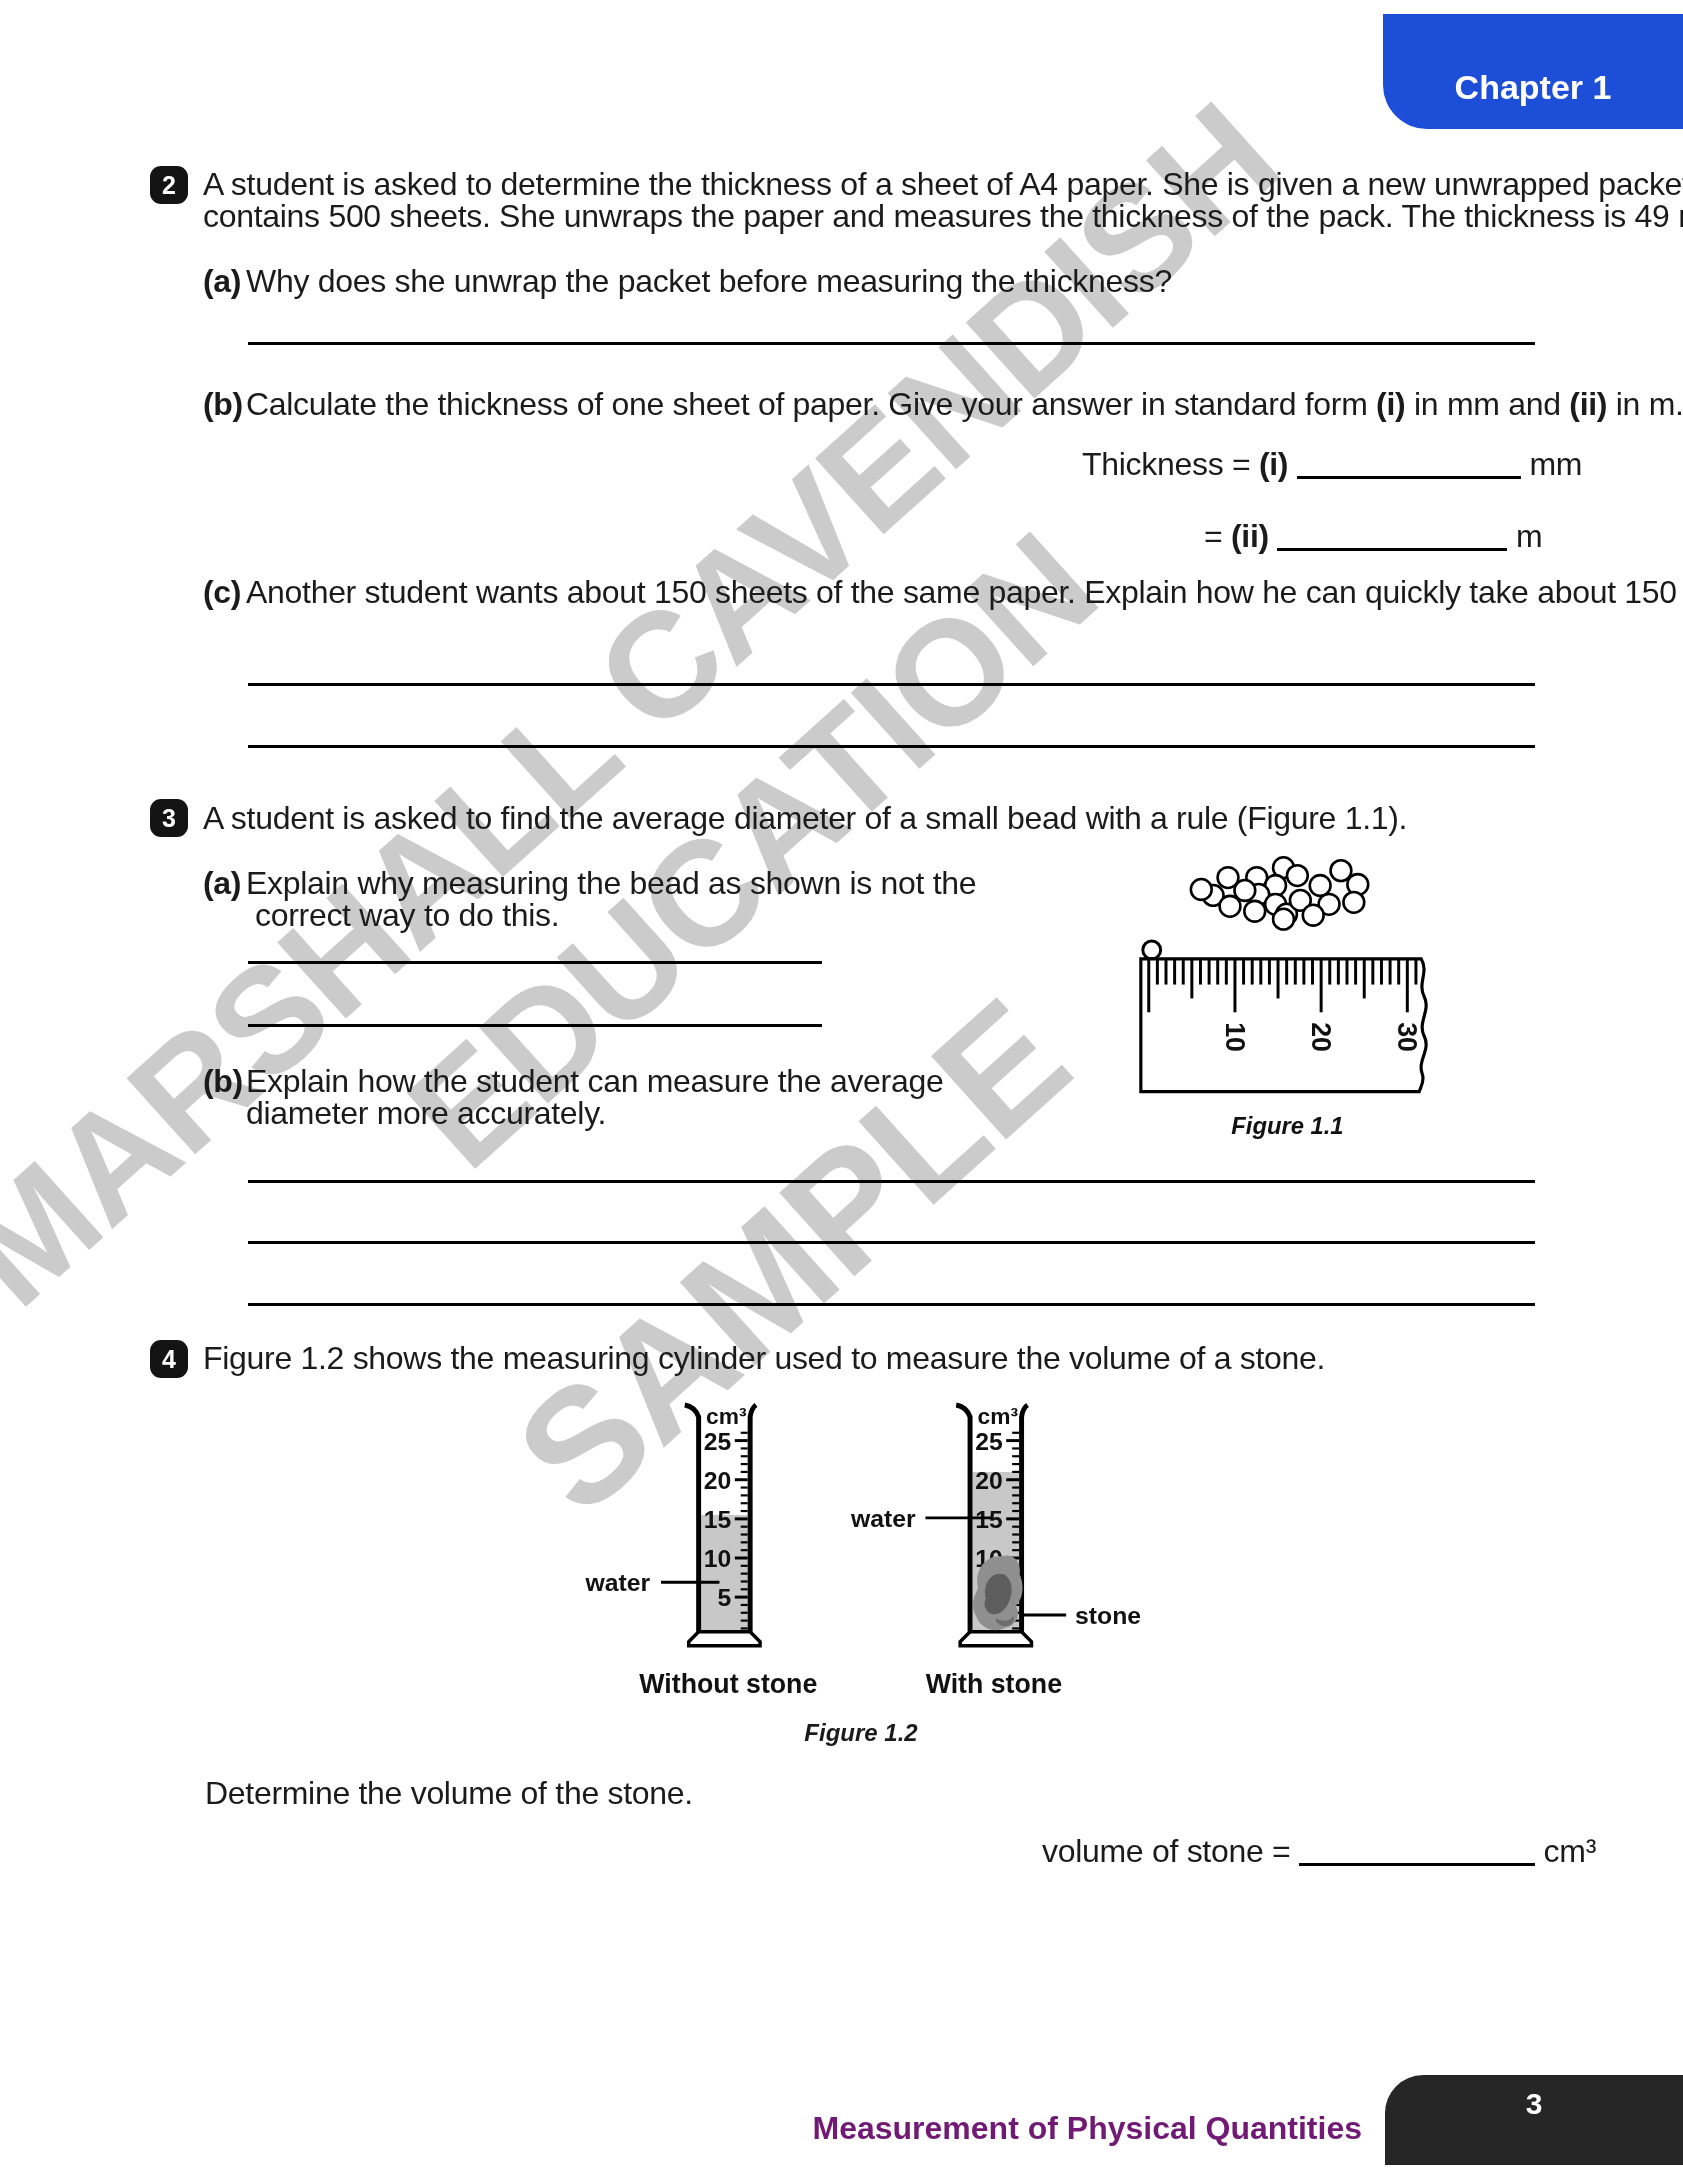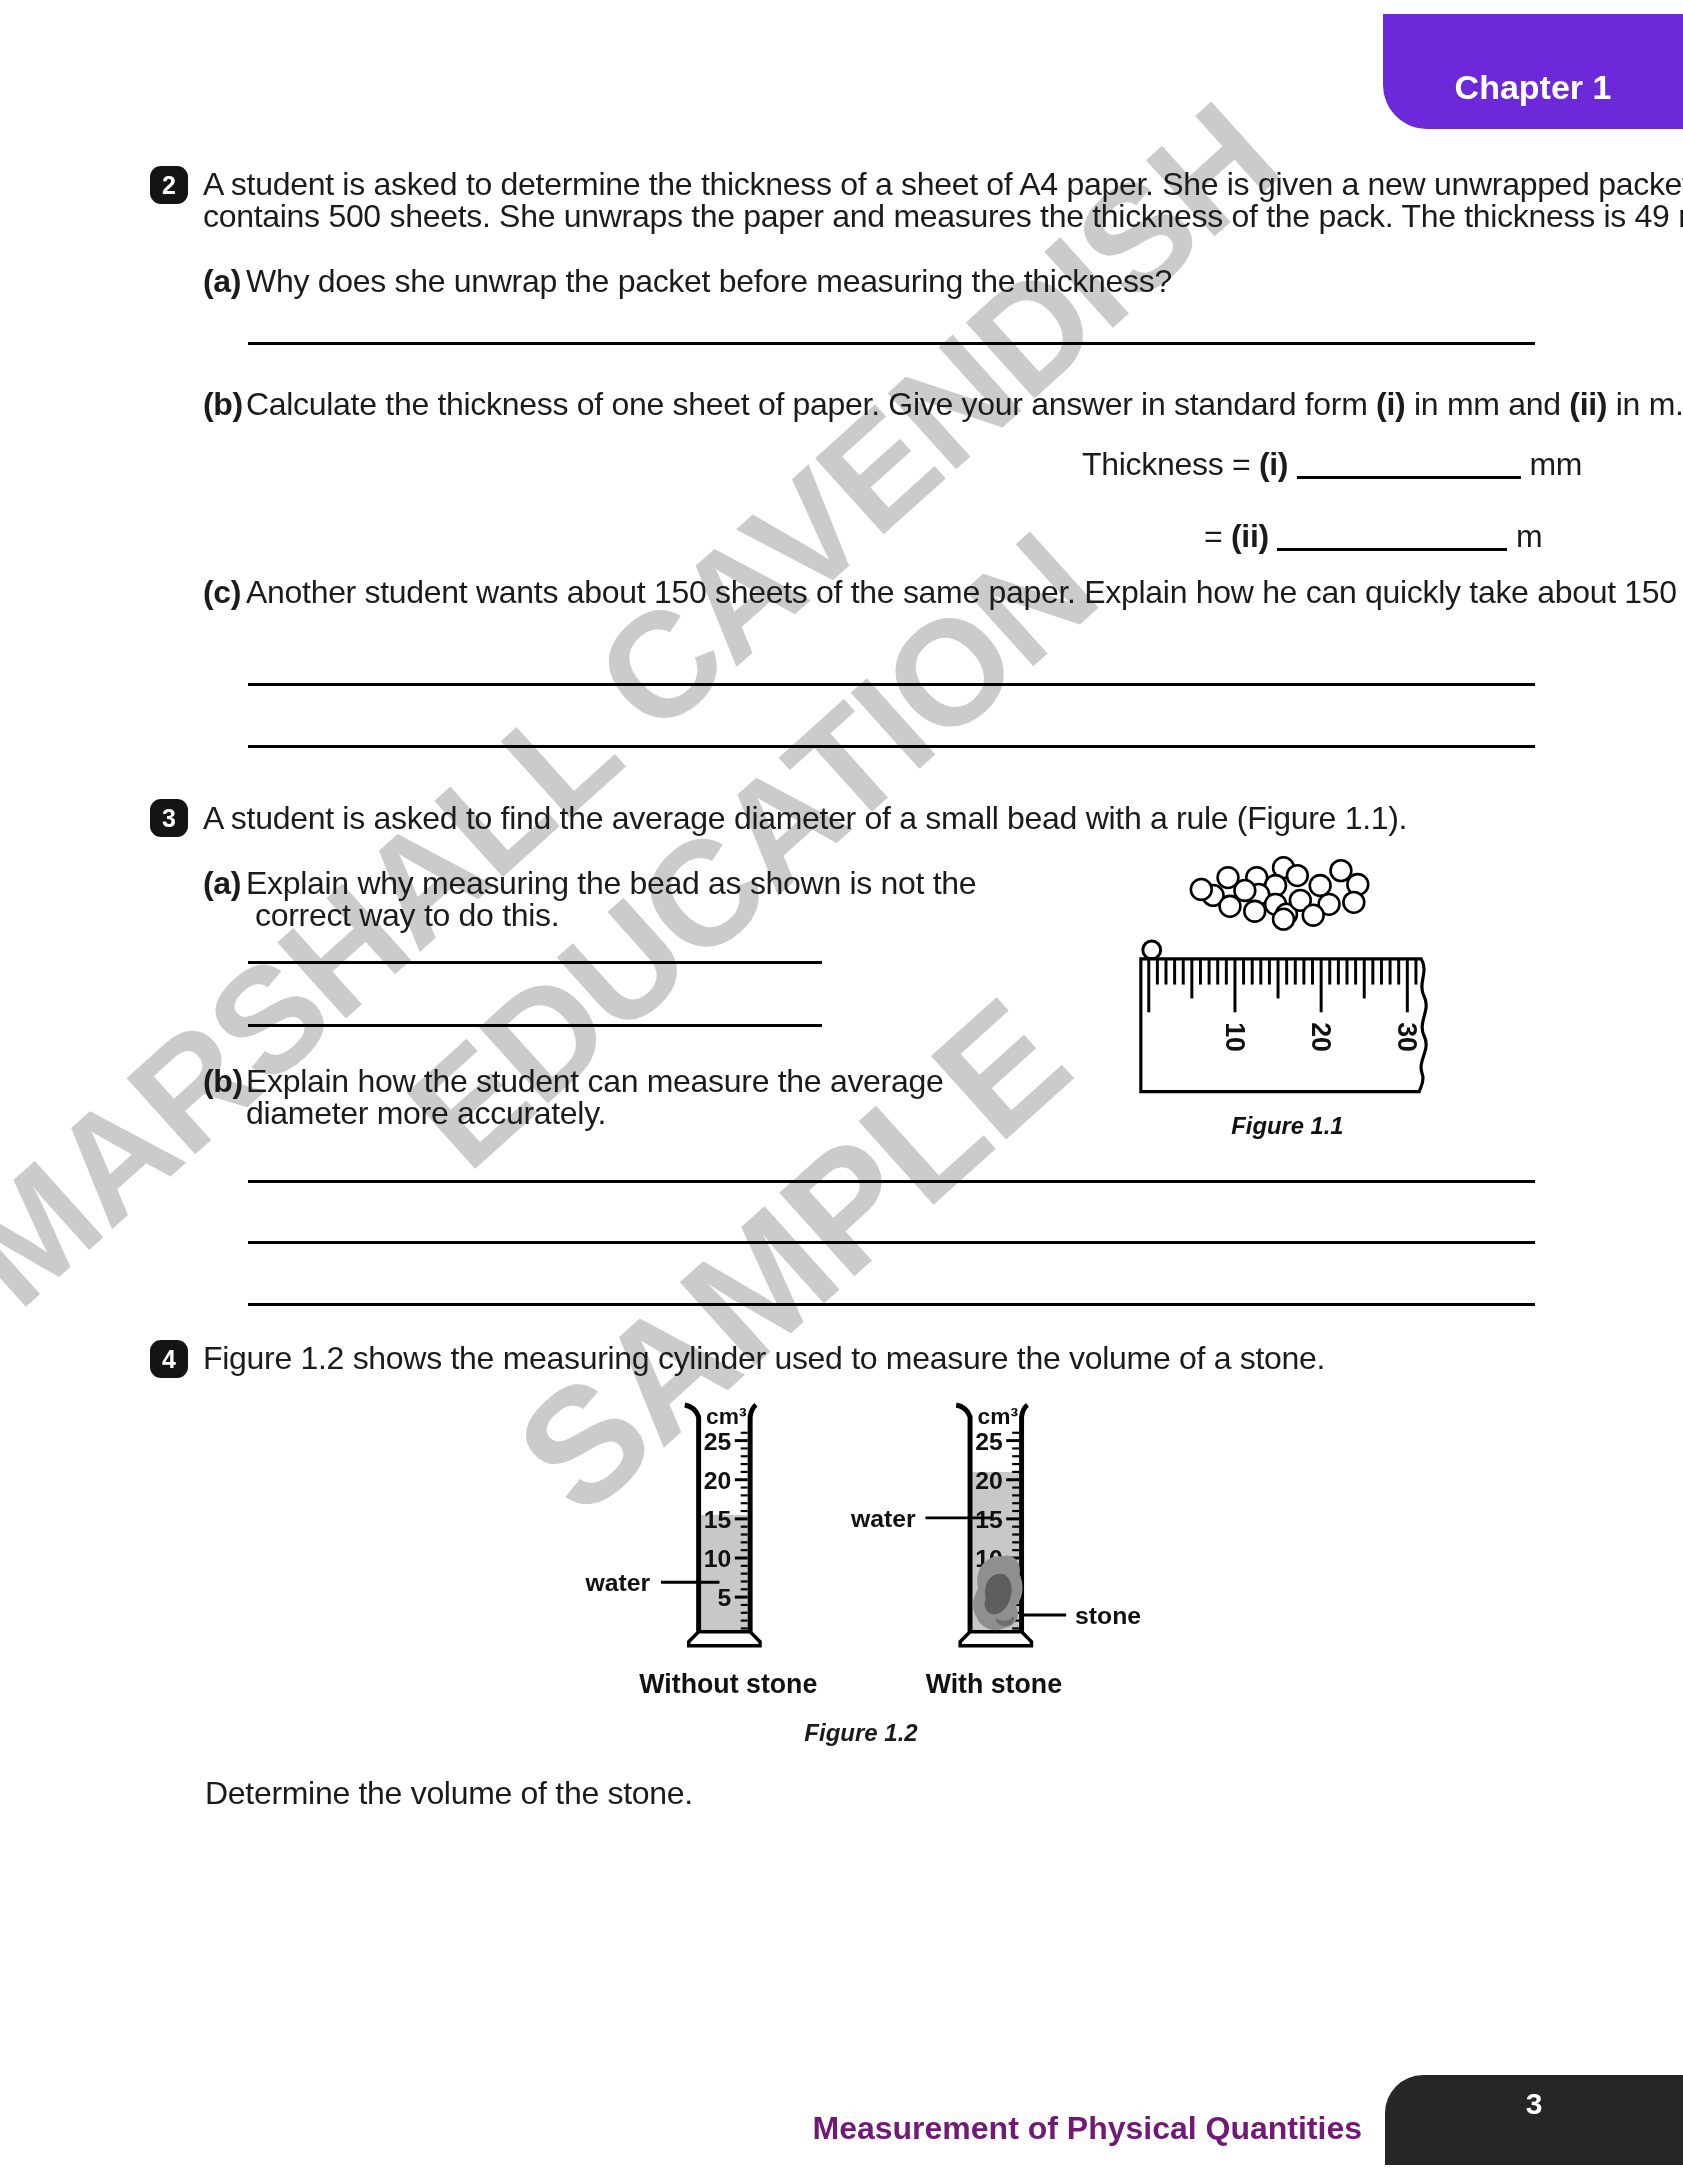--- a/index.html
+++ b/index.html
@@ -9,21 +9,21 @@
   .nowrap{white-space:nowrap;}
   .qtext{font-size:32px;letter-spacing:-0.3px;line-height:32px;}
   .b{font-weight:700;}
   .badge{position:absolute;width:38px;height:38px;background:#141414;border-radius:11px;
          color:#fff;font-weight:800;font-size:25px;display:flex;align-items:center;justify-content:center;}
   .ansline{position:absolute;height:0;border-bottom:3px solid #000;}
   .blank{display:inline-block;border-bottom:3px solid #000;height:14px;vertical-align:baseline;transform:translateY(4px);}
   .wm{position:absolute;white-space:nowrap;font-weight:700;color:#c2c2c2;opacity:0.85;
       transform:translate(-50%,-50%) rotate(-42deg);letter-spacing:-2px;z-index:0;}
   .content{position:absolute;inset:0;z-index:1;}
-  .chapterbox{position:absolute;left:1383px;top:14px;right:0;height:115px;background:#6d28d9;
+  .chapterbox{position:absolute;left:1383px;top:14px;right:0;height:115px;background:#1d4ed8;
               border-bottom-left-radius:44px;display:flex;justify-content:center;align-items:flex-end;
               padding-bottom:22px;box-sizing:border-box;}
   .chapterbox span{color:#fff;font-weight:700;font-size:34px;}
   .footerbox{position:absolute;left:1385px;top:2075px;right:0;height:90px;background:#262626;
              border-top-left-radius:38px;display:flex;justify-content:center;align-items:flex-start;
              padding-top:12px;box-sizing:border-box;}
   .footerbox span{color:#fff;font-weight:700;font-size:30px;}
   .footertitle{position:absolute;right:321px;top:2083px;font-weight:700;font-size:32px;color:#701a75;margin-top:27px;}
   .figcap{font-weight:700;font-style:italic;font-size:24px;}
   svg text{font-family:"Liberation Sans",sans-serif;fill:#111;}
@@ -260,20 +260,25 @@
     <g>
         <path d="M428 196 C424 178 436 162 452 164 C464 160 472 170 470 182 C476 196 472 208 466 214 C472 222 466 234 456 236 C444 242 430 236 426 224 C420 214 424 204 428 196 Z" fill="#8f8f8f"></path>
         <path d="M436 206 C432 192 442 178 454 182 C462 186 464 198 460 208 C456 220 446 226 438 220 C434 216 434 210 436 206 Z" fill="#5e5e5e"></path>
         <path d="M446 226 C452 230 460 230 464 224 C466 230 460 236 452 234 C448 232 446 230 446 226 Z" fill="#6e6e6e"></path>
       </g>
       </svg>
     <div class="abs figcap" style="left:554px;top:1719px;width:614px;text-align:center;">Figure 1.2</div>
 
     <div class="abs qtext nowrap" style="left:205px;top:1777px;">Determine the volume of the stone.</div>
 
+    <div class="abs qtext nowrap" style="left:1042px;top:1835px;">
+      <span>volume of stone =</span>
+      <span class="blank" style="width:236px;"></span>
+      <span>cm³</span>
+    </div>
 
     <div class="footertitle">Measurement of Physical Quantities</div>
     <div class="footerbox">
       <span>3</span>
     </div>
 
   </div>
 </div>
 
 

